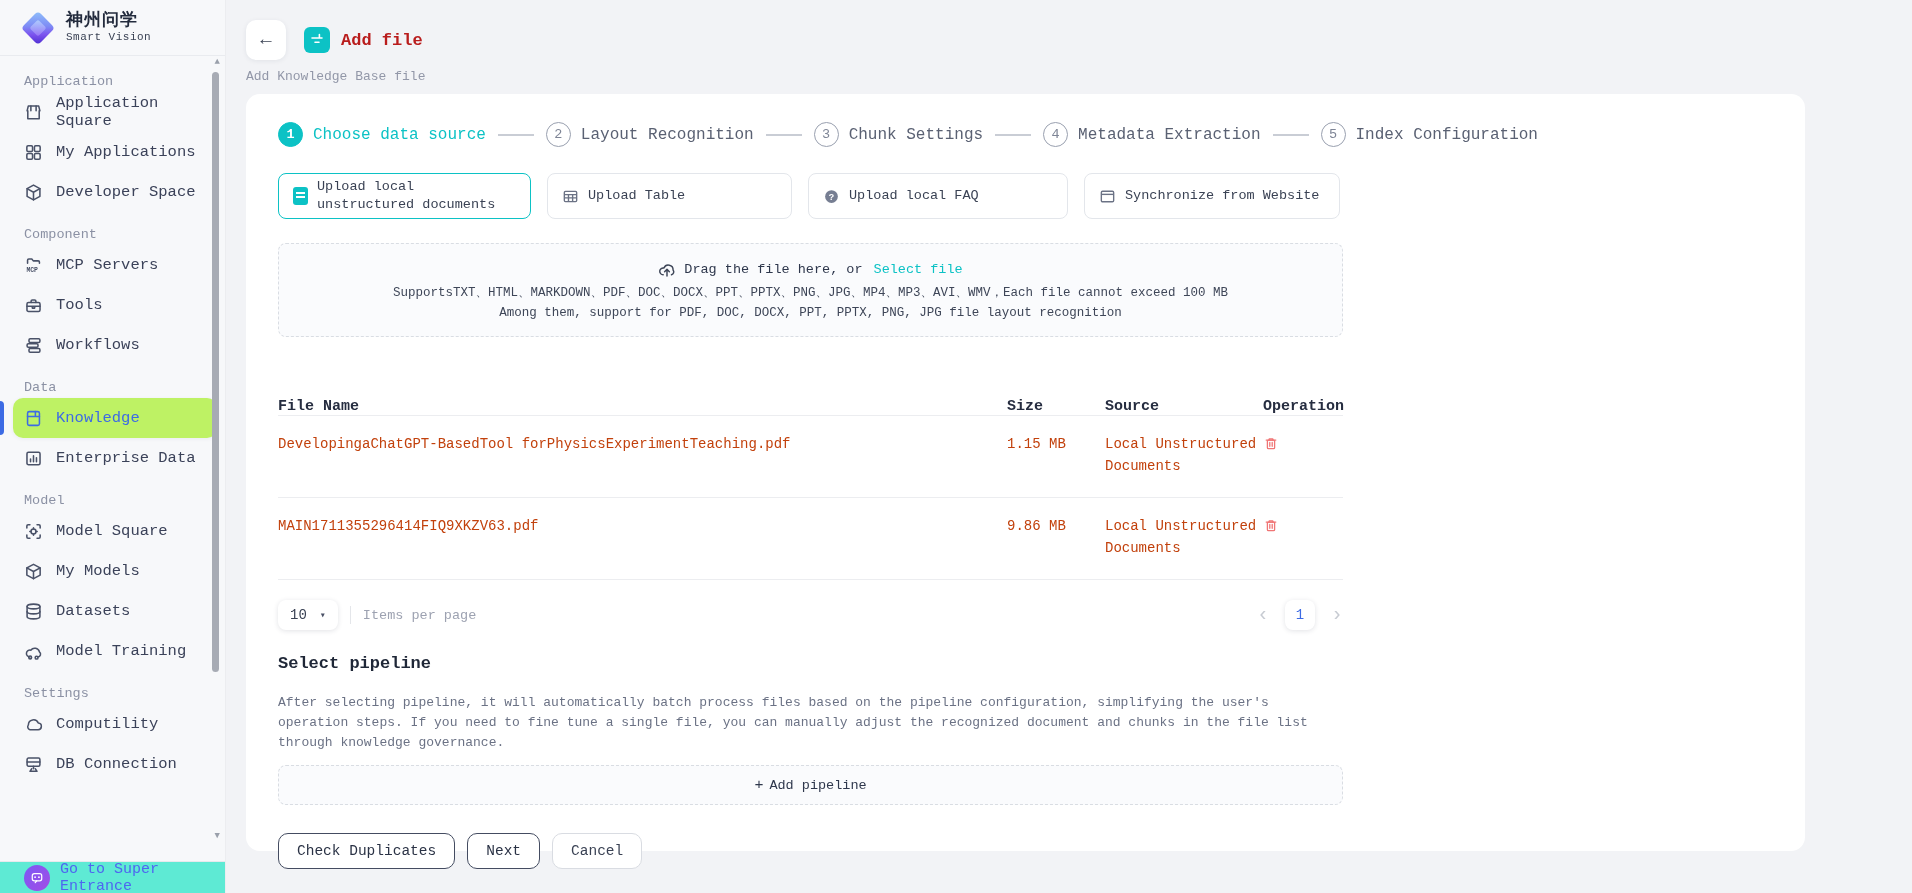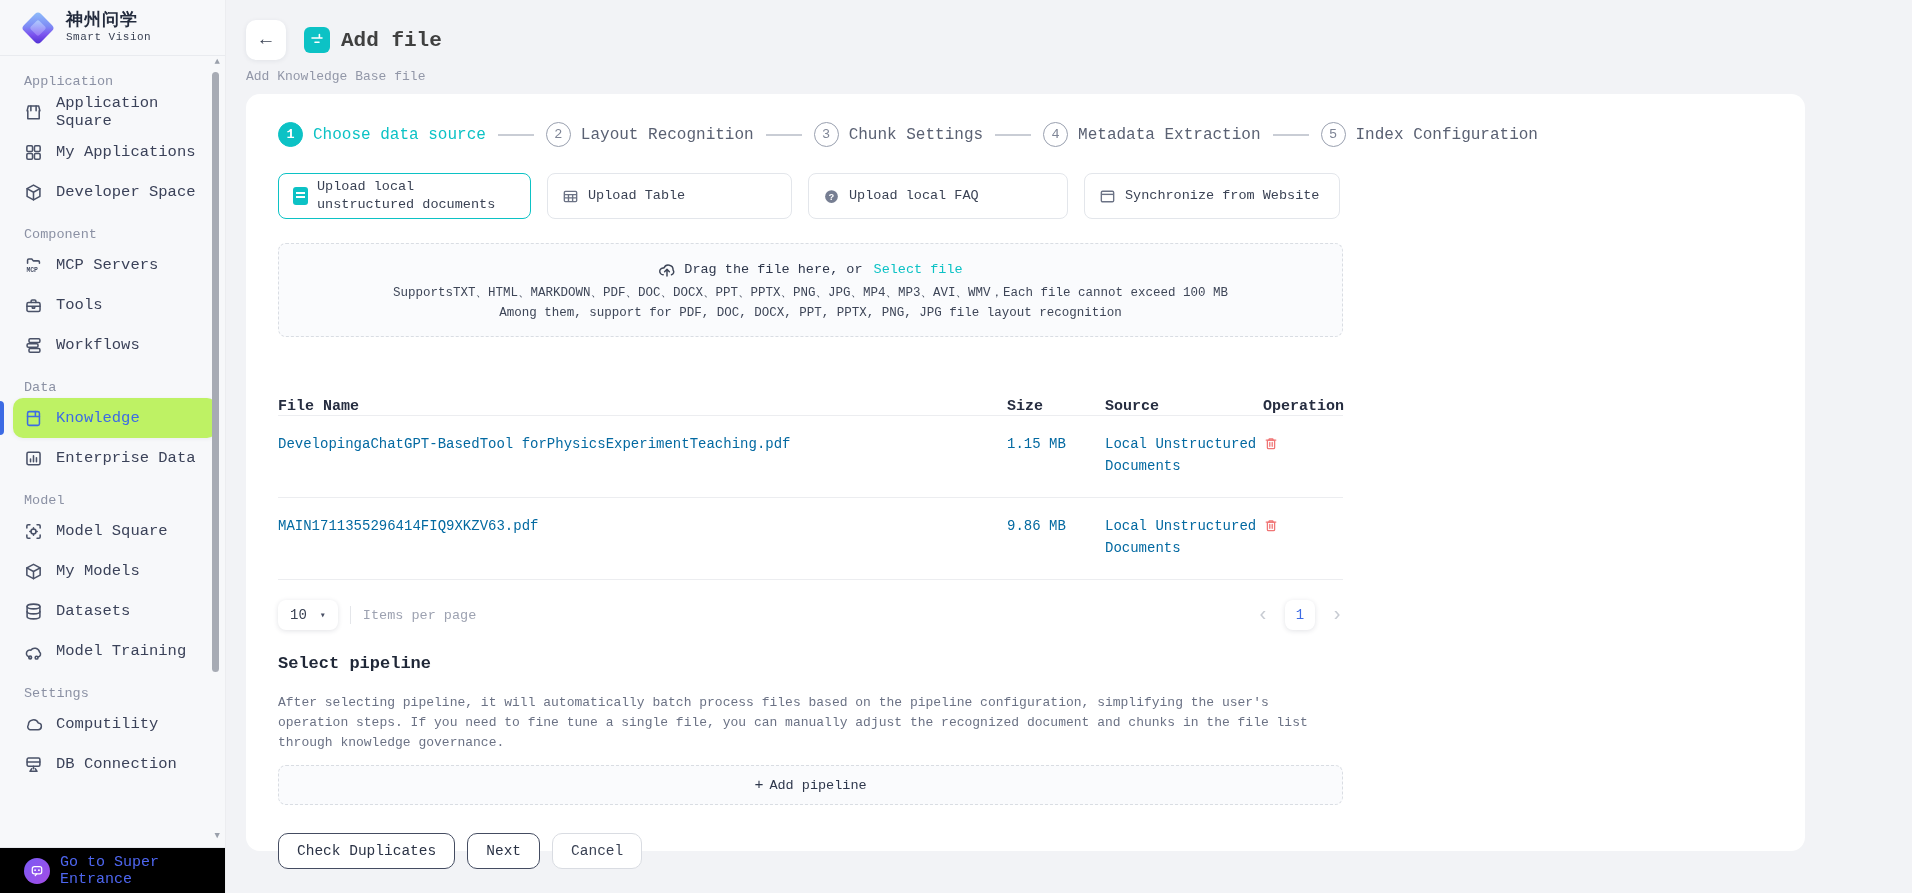--- a/index.html
+++ b/index.html
@@ -24,37 +24,37 @@
   .nav-item.active{background:#bef264;color:#3D6BE4;margin-left:-11px;padding-left:11px;margin-right:-6px;box-shadow:0 1px 4px rgba(40,50,80,.06)}
   .nav-item.active .icn{color:#3D6BE4}
   .nav-item.active::before{content:"";position:absolute;left:-13px;top:3px;width:4px;height:34px;background:#3D6BE4;border-radius:0 4px 4px 0}
   .icn{width:19px;height:19px;flex:none;display:flex;align-items:center;justify-content:center}
   .icn svg{width:100%;height:100%;fill:none;stroke:currentColor;stroke-width:1.3;stroke-linecap:round;stroke-linejoin:round}
   
   .sb-arrow{position:absolute;right:5px;font-size:9px;color:#9AA0AB;line-height:1;cursor:pointer}
   .sb-arrow.up{top:58px}
   .sb-arrow.down{bottom:52px}
   .sb-thumb{position:absolute;right:6px;top:72px;width:7px;height:600px;background:#A7ABB4;border-radius:4px;cursor:pointer}
-  .sfooter{position:absolute;left:0;bottom:0;width:100%;height:46px;background:#000000;border-top:1px solid #E7E9ED;
+  .sfooter{position:absolute;left:0;bottom:0;width:100%;height:32px;background:#5eead4;border-top:1px solid #E7E9ED;
       display:flex;align-items:center;gap:10px;padding-left:24px;box-sizing:border-box;cursor:pointer}
   .sf-icon{width:26px;height:26px;border-radius:50%;background:linear-gradient(135deg,#7A5BF5,#A44BE5);
       display:flex;align-items:center;justify-content:center;flex:none}
   .sf-icon svg{width:14px;height:14px;fill:none;stroke:#fff;stroke-width:1.4;stroke-linecap:round;stroke-linejoin:round}
   .sf-label{font-size:15px;color:#4E66F0}
 
   
   .main{position:absolute;left:226px;top:0;right:0;bottom:0}
   .header{padding:20px 0 0 20px}
   .h-row{display:flex;align-items:center;gap:18px}
   .back-btn{width:40px;height:40px;background:#fff;border-radius:10px;box-shadow:0 1px 5px rgba(31,41,61,.08);
       display:flex;align-items:center;justify-content:center;font-size:19px;color:#3A4254;cursor:pointer}
   .title-wrap{display:flex;align-items:center;gap:11px}
   .title-icon{width:26px;height:26px;border-radius:6px;background:#0CC2C5;display:flex;align-items:center;justify-content:center}
   .title-icon svg{width:16px;height:16px;fill:none;stroke:#fff;stroke-width:1.6;stroke-linecap:round}
-  .page-title{font-size:21px;font-weight:bold;color:#404040}
+  .page-title{font-size:17px;font-weight:bold;color:#b91c1c}
   .subtitle{margin-top:9px;font-size:13px;color:#9297A8}
 
   .card{margin:10px 107px 0 20px;height:757px;background:#fff;border-radius:14px;padding:28px 0 0 32px;box-sizing:border-box}
   .inner{width:1065px}
 
   
   .stepper{display:flex;align-items:center;font-size:16px}
   .step{display:flex;align-items:center;gap:10px}
   .step-circle{width:25px;height:25px;border-radius:50%;display:flex;align-items:center;justify-content:center;
       font-size:13.5px;box-sizing:border-box;border:1.5px solid #99A0AF;color:#7E8596;background:#fff;flex:none}
@@ -78,21 +78,21 @@
   .dropzone{margin-top:24px;height:92px;border:1.5px dashed #D9DDE3;border-radius:8px;background:#FAFBFD;
       display:flex;flex-direction:column;align-items:center;justify-content:center;gap:5px;cursor:pointer}
   .dz1{display:flex;align-items:center;gap:8px;font-size:13.5px;color:#2E374C}
   .dz1 .icn{width:18px;height:18px;color:#3E4658}
   .dz-link{color:#0CC2C5;margin-left:3px;cursor:pointer}
   .dz2,.dz3{font-size:12.5px;color:#3E4658}
 
   
   .thead{display:flex;align-items:flex-end;height:48px;border-bottom:1px solid #ECEDF0;margin-top:30px;
       font-weight:bold;font-size:15px;color:#262D40}
-  .trow{display:flex;align-items:flex-start;padding:17px 0 20px;border-bottom:1px solid #ECEDF0;font-size:14px;color:#0369a1;line-height:22px}
+  .trow{display:flex;align-items:flex-start;padding:17px 0 20px;border-bottom:1px solid #ECEDF0;font-size:14px;color:#c2410c;line-height:22px}
   .c-name{flex:1;padding-right:24px}
   .c-size{width:98px;flex:none}
   .c-source{width:158px;flex:none}
   .c-op{width:80px;flex:none}
   .trash{width:16px;height:17px;color:#F07575;cursor:pointer;display:inline-flex;margin-top:2px}
   .trash svg{width:100%;height:100%;fill:none;stroke:currentColor;stroke-width:1.3;stroke-linecap:round;stroke-linejoin:round}
 
   
   .pagerow{display:flex;align-items:center;justify-content:space-between;margin-top:20px}
   .pleft{display:flex;align-items:center}

